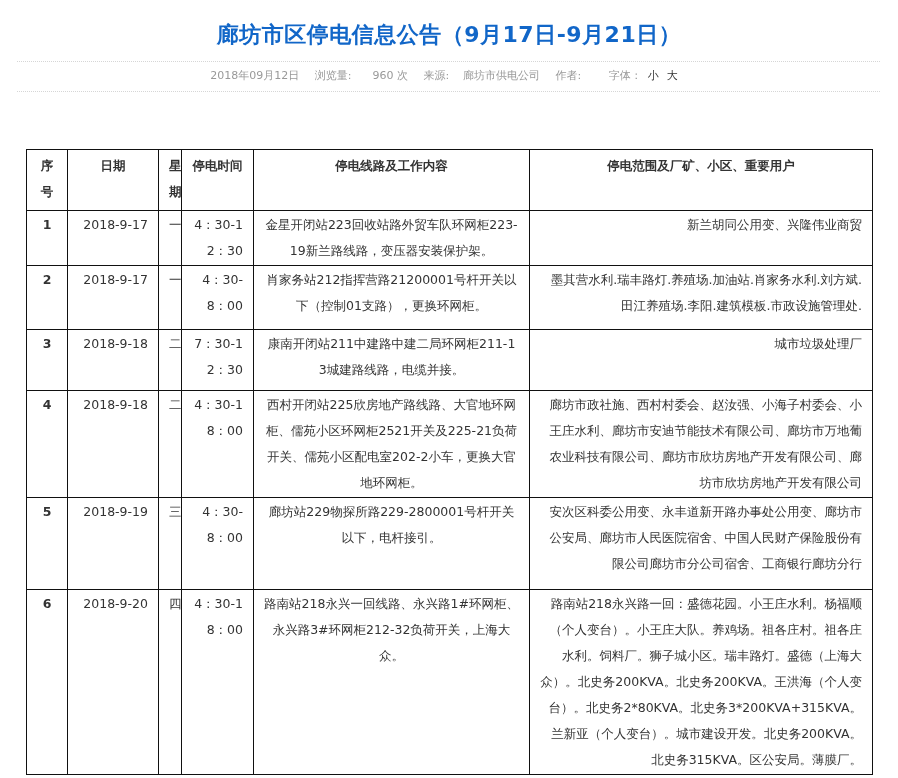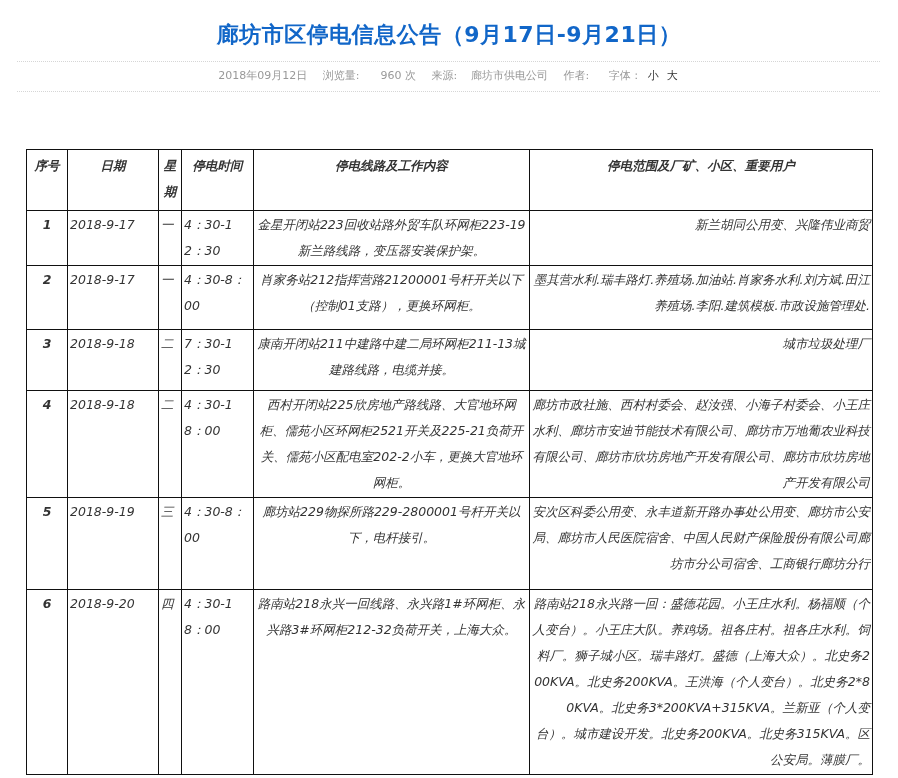--- a/index.html
+++ b/index.html
@@ -27,48 +27,48 @@
   .meta .font-size-btn { color: #333333; margin: 0 4px; cursor: pointer; }
   .meta .font-size-label { margin-right: 2px; }
 
   table.outage {
     position: absolute; left: 26px; top: 149px;
     width: 846px; border-collapse: collapse; table-layout: fixed;
     font-size: 12.5px; line-height: 26px; color: #333333;
   }
   table.outage td, table.outage th {
     border: 1.5px solid #111111; vertical-align: top;
-    padding: 1px 2px; word-break: break-all; font-style: italic;
+    padding: 1px 10px; word-break: break-all;
   }
   table.outage th {
     font-weight: bold; text-align: center; padding-top: 3px;
     height: 56px;
   }
   td.c-no { text-align: center; font-weight: bold; }
-  td.c-date, td.c-week, td.c-time { text-align: left; }
+  td.c-date, td.c-week, td.c-time { text-align: right; }
   td.c-line { text-align: center; }
   td.c-area { text-align: right; }
   tr.r1 td { height: 51px; }
   tr.r2 td { height: 61px; }
   tr.r3 td { height: 58px; }
   tr.r4 td { height: 99px; }
   tr.r5 td { height: 89px; }
   tr.r6 td { height: 182px; }
 </style>
 </head>
 <body>
 
 <div class="title">廊坊市区停电信息公告（9月17日-9月21日）</div>
 <div class="sep top"></div>
 <div class="meta">
   <span>2018年09月12日</span>
   <span><span style="margin:0 21px 0 0">浏览量:</span><span style="margin:0">960 次</span></span>
   <span><span style="margin:0 14px 0 0">来源:</span><span style="margin:0">廊坊市供电公司</span></span>
   <span>作者:</span>
-  <span style="margin:4px"><span class="font-size-label">字体：</span><span class="font-size-btn">小</span><span class="font-size-btn">大</span></span>
+  <span style="margin:12px"><span class="font-size-label">字体：</span><span class="font-size-btn">小</span><span class="font-size-btn">大</span></span>
 </div>
 <div class="sep bottom"></div>
 
 <table class="outage">
   <colgroup>
     <col style="width:41px">
     <col style="width:91px">
     <col style="width:23px">
     <col style="width:72px">
     <col style="width:276px">

